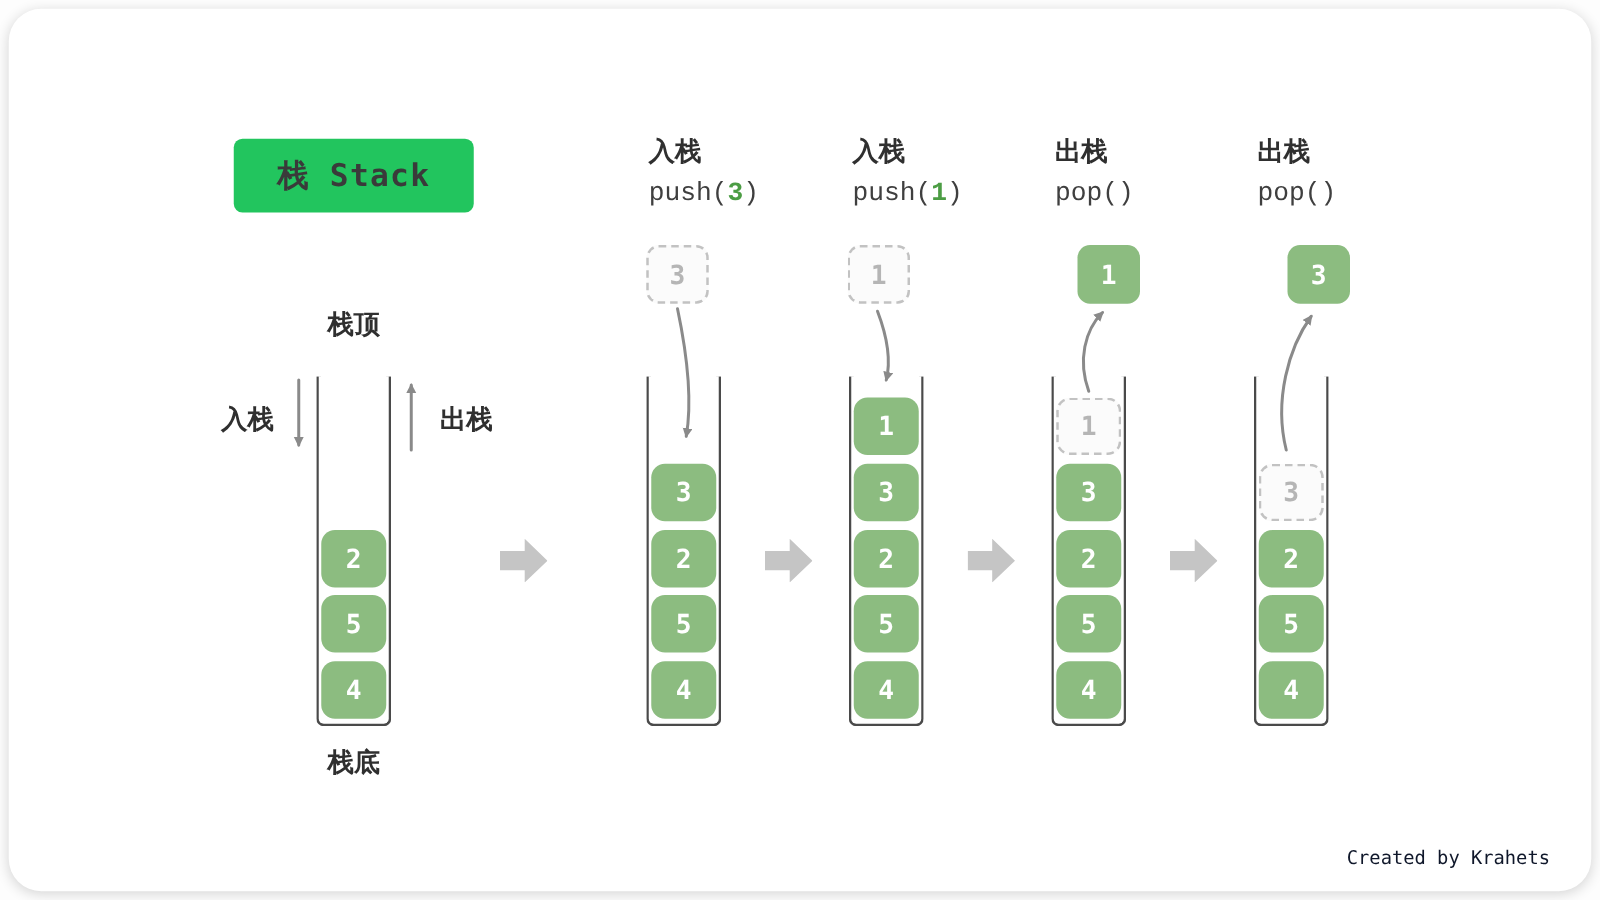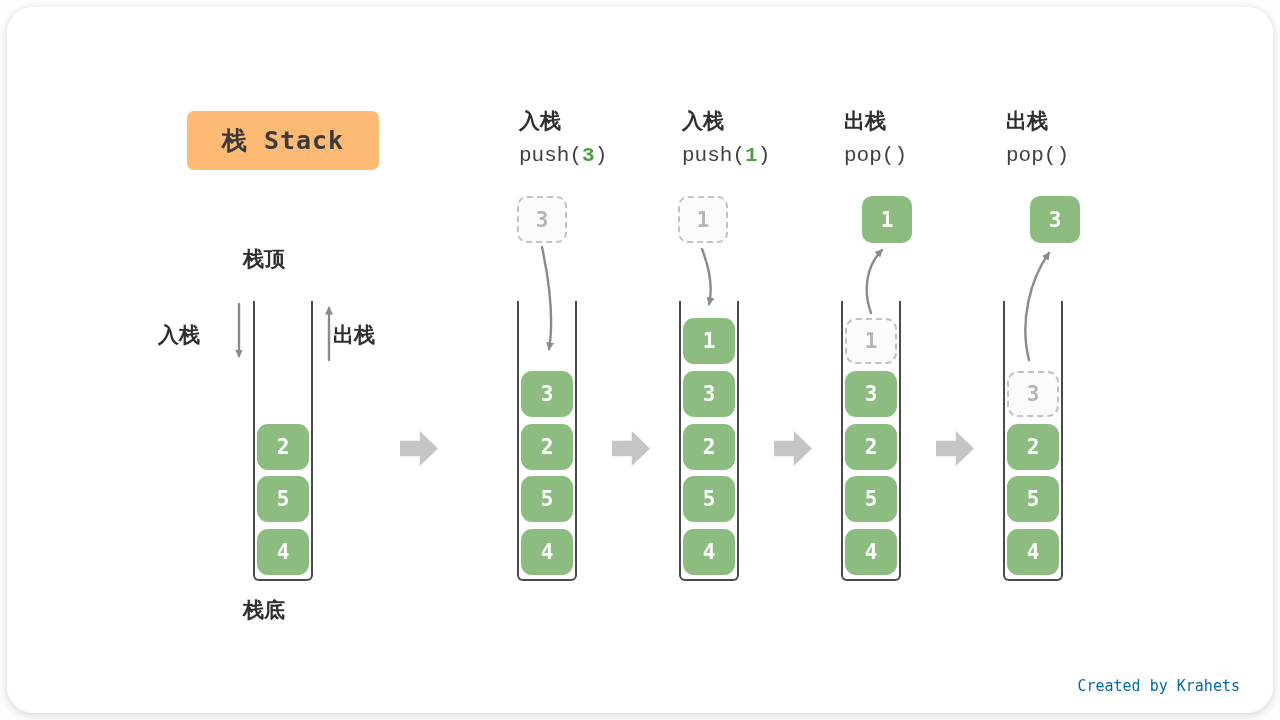--- a/index.html
+++ b/index.html
@@ -6,29 +6,29 @@
   html, body { width: 1280px; height: 720px; background: #fdfdfd; font-family: "DejaVu Sans", sans-serif; }
   .canvas { position: relative; width: 1280px; height: 720px; overflow: hidden; }
   .card {
     position: absolute; left: 7px; top: 7px; right: 7px; bottom: 7px;
     background: #ffffff; border-radius: 26px;
     box-shadow: 0 2px 10px rgba(0,0,0,0.16);
   }
   
   .title-box {
     position: absolute; left: 187px; top: 111px; width: 192px; height: 59px;
-    background: #fdba74; border-radius: 7px;
+    background: #22c55e; border-radius: 7px;
     display: flex; align-items: center; justify-content: center;
     font-family: "DejaVu Sans Mono", monospace;
     font-size: 25px; font-weight: bold; color: #3a3a3a; letter-spacing: 1px;
   }
   
   .zh-label {
     position: absolute; font-size: 21px; font-weight: bold; color: #2f2f2f;
-    width: 80px; 
+    width: 80px; text-align: center;
   }
   .lbl-top    { left: 243px; top: 245px; }
   .lbl-bottom { left: 243px; top: 596px; }
   .lbl-push   { left: 158px; top: 321px; }
   .lbl-pop    { left: 333px; top: 321px; }
   
   .step-header { position: absolute; top: 107px; width: 150px; }
   .step-header .op { font-size: 21px; font-weight: bold; color: #2f2f2f; }
   .step-header .code {
     margin-top: 9px; font-family: Liberation Mono, monospace;
@@ -71,21 +71,21 @@
   .block-arrow {
     position: absolute; top: 431px; width: 38px; height: 35px; background: #c5c5c5;
     clip-path: polygon(0% 28%, 52% 28%, 52% 0%, 100% 50%, 52% 100%, 52% 72%, 0% 72%);
   }
   .ba-0 { left: 400px; } .ba-1 { left: 612px; } .ba-2 { left: 774px; } .ba-3 { left: 936px; }
   
   .arrow-layer { position: absolute; left: 0; top: 0; width: 1280px; height: 720px; pointer-events: none; }
   
   .watermark {
     position: absolute; right: 40px; bottom: 25px;
-    font-family: "DejaVu Sans Mono", monospace; font-size: 15px; color: #0369a1;
+    font-family: "DejaVu Sans Mono", monospace; font-size: 15px; color: #0f172a;
   }
 </style>
 </head>
 <body>
 
 <div class="canvas">
   <div class="card"></div>
 
   <div class="title-box">栈 Stack</div>
 

